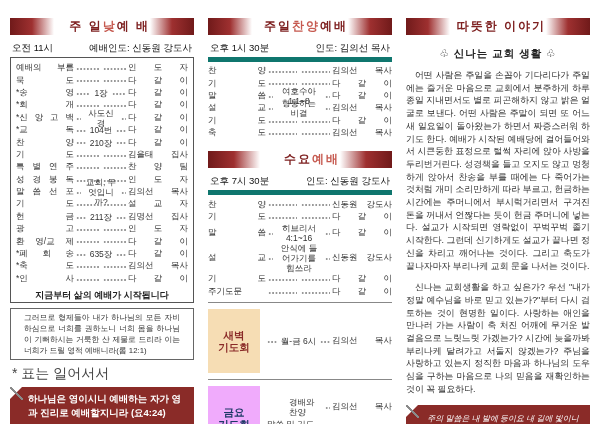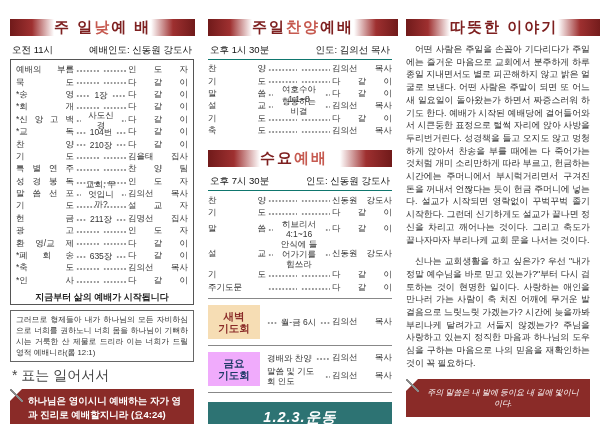--- a/index.html
+++ b/index.html
@@ -9,56 +9,56 @@
     background:#fff; color:#333; overflow:hidden;
   }
   .page { width:600px; height:424px; display:flex; gap:14px; padding:8px 10px 10px; }
   .col { flex:1; min-width:0; display:flex; flex-direction:column; }
 
   
   .sec-header { display:flex; align-items:center; margin:10px 0 6px; height:22px; }
   .hbar { height:17px; flex:0 0 44px; }
   .hbar.left  { background:linear-gradient(to right,#701a1a,#9e3030,#fff); }
   .hbar.right { background:linear-gradient(to left,#701a1a,#9e3030,#fff); }
-  .htitle { flex:1; text-align:left; font-size:15px; font-weight:bold; letter-spacing:2px; white-space:nowrap; }
+  .htitle { flex:1; text-align:right; font-size:12px; font-weight:bold; letter-spacing:2px; white-space:nowrap; }
   .htitle .dark  { color:#7e2020; }
   .htitle .light { color:#c65a50; }
   .sub-header .hbar { flex:0 0 52px; }
 
   
   .info-line { display:flex; justify-content:space-between; font-size:9.5px; font-weight:normal; color:#111; padding:1px 2px 2px; }
-  .info-line.underlined { border-bottom:1px solid #0f766e; margin-bottom:3px;align-items:center; }
+  .info-line.underlined { border-bottom:5px solid #0f766e; margin-bottom:3px;align-items:center; }
 
   
   .order-box { border:1px solid #555; padding:4px 5px 0; }
   .worship-row { display:flex; align-items:center; height:12.4px; font-size:8.5px; color:#333; }
   .row-label { width:58px; flex:0 0 58px; text-align:justify; text-align-last:justify; white-space:nowrap; overflow:hidden; }
   .dots { flex:1 1 6px; min-width:5px; height:8px;
           background-image:radial-gradient(circle,#999 0.7px,transparent 0.9px);
           background-size:3.4px 4px; background-repeat:repeat-x; background-position:0 70%; margin:0 2px; }
   .row-center { max-width:86px; text-align:center; padding:0 2px; line-height:10px; }
   .row-center:empty { display:none; }
   .row-name { width:60px; flex:0 0 60px; text-align:justify; text-align-last:justify; white-space:nowrap; }
   .closing-line { text-align:center; font-size:9px; font-weight:bold; color:#222; margin-top:4px; }
 
   
-  .verse-box { border:1px solid #666; margin-top:5px; padding:3px 5px; font-size:7.8px; line-height:11px; color:#333; text-align:justify; }
+  .verse-box { border:1px solid #666; margin-top:5px; padding:3px 13px; font-size:7.8px; line-height:11px; color:#333; text-align:justify; }
   .footnote { font-size:14px; color:#444; margin:5px 0 4px 2px; }
   .fold { position:relative; }
   .fold::after { content:""; position:absolute; top:0; left:0; width:13px; height:13px;
                  background:linear-gradient(45deg,transparent 44%,#8a8a8a 44%,#8a8a8a 56%,transparent 56%); }
   .fold::before { content:""; position:absolute; top:0; left:0; border-top:12px solid #fff; border-right:12px solid transparent; }
   .banner { background:#8a2b28; color:#fff; padding:5px 8px 6px 18px; }
   .banner.bold-left { font-size:9.5px; font-weight:bold; line-height:14px; }
   .banner.italic-center { font-style:italic; font-size:8px; text-align:center; padding:8px 8px 8px 18px; }
 
   
   .divider { border-top:1px solid #888; margin:4px 0; }
   .pray-row { display:flex; align-items:center; gap:5px; padding:2px 0; }
-  .pray-label { flex:0 0 52px; text-align:center; font-weight:bold; font-size:10.5px; line-height:12px; padding:5px 0; }
+  .pray-label { flex:0 0 52px; text-align:center; font-weight:bold; font-size:10.5px; line-height:12px; padding:20px 0; }
   .pray-label.dawn { background:#f6ddb4; color:#8a2b28; }
   .pray-label.friday { background:#f0abfc; color:#1d3a66; }
   .pray-content { flex:1; display:flex; flex-direction:column; gap:2px;justify-content:center; }
   .pray-line { display:flex; align-items:center; font-size:8.5px; }
   .movement-box { background:#2d7373; color:#fff; margin-top:5px; padding:6px 4px 7px; text-align:center; }
   .movement-title { font-style:italic; font-weight:bold; font-size:14.5px; letter-spacing:1px; margin-bottom:4px; }
 
   
   .story-subtitle { text-align:center; font-weight:bold; font-size:10.5px; color:#222; margin:6px 0 8px; letter-spacing:1px; }
   .story-body { font-size:8.9px; line-height:12.7px; text-align:justify; color:#2e2e2e; }
@@ -365,21 +365,21 @@
           <span class="row-name">김의선 목사</span>
         </span>
       </span>
     </div>
     <div class="divider"></div>
     <div class="pray-row">
       <span class="pray-label friday"><span>금요</span><br><span>기도회</span></span>
       <span class="pray-content">
 
           <span class="pray-line">
-            <span class="row-center" style="max-width:none; text-align:left;">경배와 찬양</span>
+            <span class="row-center" style="max-width:none; text-align:left;margin-left:22px;">경배와 찬양</span>
             <span class="dots"></span>
             <span class="row-name">김의선 목사</span>
           </span>
 
           <span class="pray-line">
             <span class="row-center" style="max-width:none; text-align:left;">말씀 및 기도회 인도</span>
             <span class="dots"></span>
             <span class="row-name">김의선 목사</span>
           </span>
         </span>
@@ -392,20 +392,21 @@
     </div>
 
   </div>
 
   <div class="col">
     <div class="sec-header">
       <span class="hbar left"></span>
       <span class="htitle"><span class="dark">따뜻한 이야기</span></span>
       <span class="hbar right"></span>
     </div>
+    <div class="story-subtitle">♧ 신나는 교회 생활 ♧</div>
     <div class="story-body">
 
         <p>어떤 사람은 주일을 손꼽아 기다리다가 주일에는 즐거운 마음으로 교회에서 분주하게 하루 종일 지내면서도 별로 피곤해하지 않고 밝은 얼굴로 보낸다. 어떤 사람은 주말이 되면 또 어느새 일요일이 돌아왔는가 하면서 짜증스러워 하기도 한다. 예배가 시작된 예배당에 걸어들어와서 시큰둥한 표정으로 털썩 자리에 앉아 사방을 두리번거린다. 성경책을 들고 오지도 않고 멍청하게 앉아서 찬송을 부를 때에는 다 죽어가는 것처럼 개미 소리만하게 따라 부르고, 헌금하는 시간에는 주머니에서 부시럭거리면서 구겨진 돈을 꺼내서 언짢다는 듯이 헌금 주머니에 넣는다. 설교가 시작되면 영락없이 꾸벅꾸벅 졸기 시작한다. 그런데 신기하게도 설교가 끝나면 정신을 차리고 깨어나는 것이다. 그리고 축도가 끝나자마자 부리나케 교회 문을 나서는 것이다.</p>
 
         <p>신나는 교회생활을 하고 싶은가? 우선 "내가 정말 예수님을 바로 믿고 있는가?"부터 다시 검토하는 것이 현명한 일이다. 사랑하는 애인을 만나러 가는 사람이 축 처진 어깨에 무거운 발걸음으로 느릿느릿 가겠는가? 시간에 늦을까봐 부리나케 달려가고 서둘지 않겠는가? 주님을 사랑하고 있는지 정직한 마음과 하나님의 도우심을 구하는 마음으로 나의 믿음을 재확인하는 것이 꼭 필요하다.</p>
       </div>
     <div class="col3-banner-wrap">
       <div class="banner italic-center fold">주의 말씀은 내 발에 등이요 내 길에 빛이니이다.</div>
     </div>
   </div>

